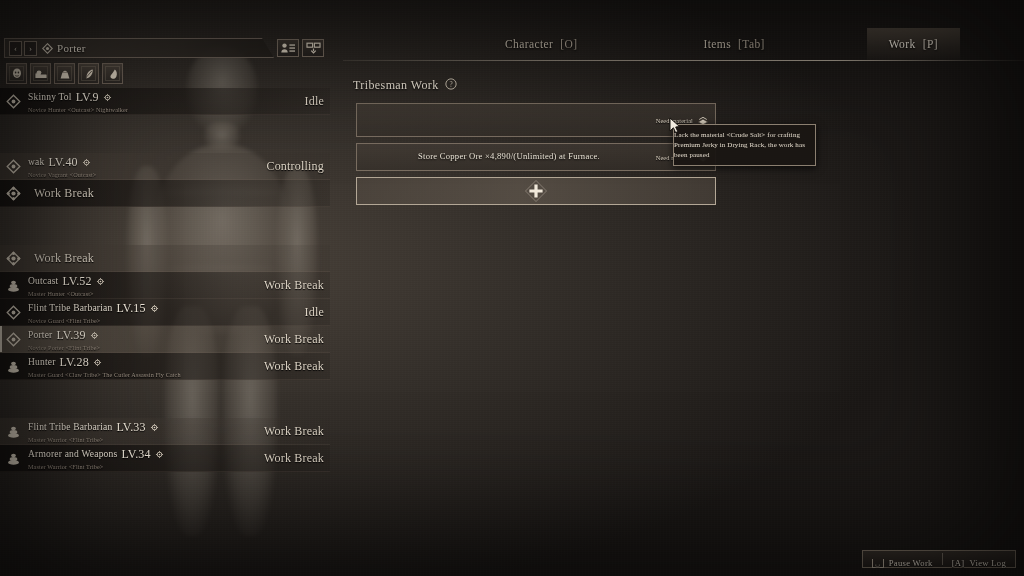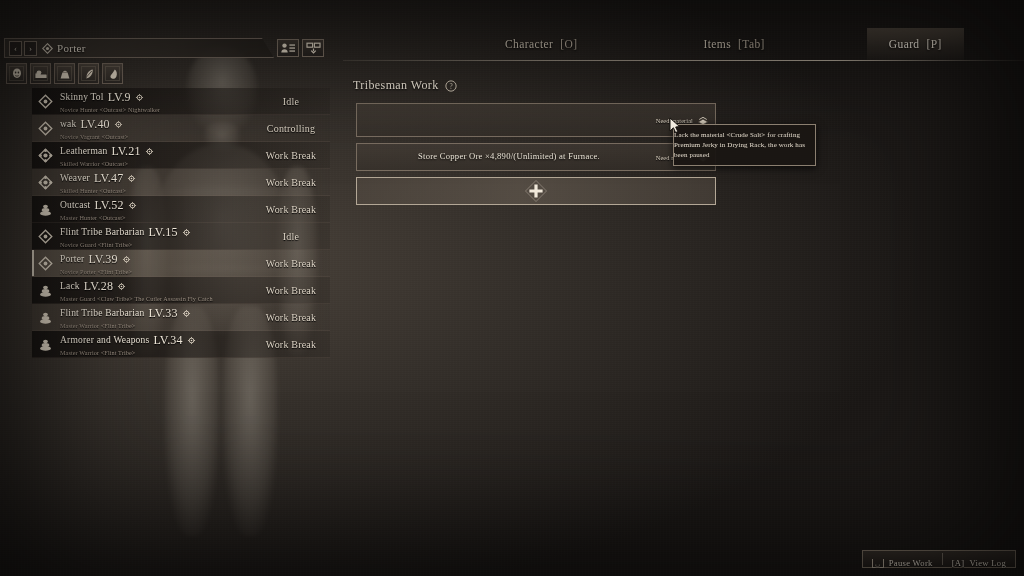--- a/index.html
+++ b/index.html
@@ -128,32 +128,32 @@
   }
   .filter-icon::after {
     content: "";
     position: absolute; inset: 2px;
     border: 1px solid rgba(140,128,112,.35);
   }
 
   
   #char-list {
     margin-top: 2px;
-    padding-left: 32px;
   }
   .char-row {
     position: relative;
     display: flex;
     align-items: center;
     height: 27px;
     border-bottom: 1px solid rgba(120,106,92,.18);
     padding-left: 6px;
   }
   .char-row.shade {
     background: linear-gradient(90deg, rgba(72,64,56,.55) 0%, rgba(60,53,47,.30) 55%, rgba(45,40,35,.10) 100%);
+    margin-top: 38px;
   }
   .char-row.dark {
     background: linear-gradient(90deg, rgba(20,17,15,.85) 0%, rgba(26,22,19,.55) 60%, rgba(30,26,22,.2) 100%);
   }
   .char-row.selected {
     background: linear-gradient(90deg, rgba(96,87,76,.72) 0%, rgba(78,70,61,.42) 60%, rgba(55,49,43,.15) 100%);
   }
   .char-row.selected::before {
     content: "";
     position: absolute; left: 0; top: 0; bottom: 0;
@@ -188,23 +188,23 @@
     color: #9c9083;
     font-size: 6.2px;
     letter-spacing: .1px;
     white-space: nowrap;
     margin-top: 1px;
     text-shadow: 0 1px 1px #000;
   }
   .row-status {
     width: 72px;
     flex: 0 0 auto;
-    text-align: center;
+    text-align: right;
     color: #ded5c6;
-    font-size: 10px;
+    font-size: 12px;
     letter-spacing: .2px;
     text-shadow: 0 1px 1px #000;
     padding-right: 6px;
   }
 
   
   #tabbar {
     position: absolute;
     left: 343px; top: 28px;
     width: 681px;
@@ -241,21 +241,20 @@
   }
 
   
   #work-panel {
     position: absolute;
     left: 343px; top: 70px;
     width: 681px; height: 470px;
   }
   #work-title-row {
     display: flex;
-    align-items: center;
     gap: 6px;
     margin: 8px 0 10px 10px;
   }
   #work-title {
     color: #ece4d6;
     font-size: 12px;
     letter-spacing: .4px;
     text-shadow: 0 1px 2px #000;
   }
   .help-icon {
@@ -515,55 +514,31 @@
         </div>
         <div class="char-row dark">
           <svg class="row-icon" viewBox="0 0 15 15">
             <path d="M7.5 1.2 13.8 7.5 7.5 13.8 1.2 7.5Z" fill="none" stroke="#ddd3c2" stroke-width="1.2"></path>
             <circle cx="7.5" cy="7.5" r="2.1" fill="#ddd3c2"></circle>
             <circle cx="7.5" cy="2.4" r="1.5" fill="#ddd3c2"></circle>
             <circle cx="7.5" cy="12.6" r="1.5" fill="#ddd3c2"></circle>
             <circle cx="2.4" cy="7.5" r="1.5" fill="#ddd3c2"></circle>
             <circle cx="12.6" cy="7.5" r="1.5" fill="#ddd3c2"></circle>
           </svg>
-          <div class="row-text">
-            <div class="row-name-line">
-              <span class="row-name">Leatherman</span>
-              <span class="row-lv">LV.21</span>
-              <svg class="row-badge" viewBox="0 0 12 12">
-                <circle cx="6" cy="6" r="3.1" fill="none" stroke="#e2d8c7" stroke-width="1.1"></circle>
-                <circle cx="6" cy="6" r="1.1" fill="#e2d8c7"></circle>
-                <path d="M6 .9 7 3 5 3Z M6 11.1 5 9 7 9Z M.9 6 3 5 3 7Z M11.1 6 9 7 9 5Z" fill="#e2d8c7"></path>
-              </svg>
-            </div>
-            <div class="row-sub">Skilled Warrior &lt;Outcast&gt;</div>
-          </div>
           <div class="row-status">Work Break</div>
         </div>
         <div class="char-row shade">
           <svg class="row-icon" viewBox="0 0 15 15">
             <path d="M7.5 1.2 13.8 7.5 7.5 13.8 1.2 7.5Z" fill="none" stroke="#ddd3c2" stroke-width="1.2"></path>
             <circle cx="7.5" cy="7.5" r="2.1" fill="#ddd3c2"></circle>
             <circle cx="7.5" cy="2.4" r="1.5" fill="#ddd3c2"></circle>
             <circle cx="7.5" cy="12.6" r="1.5" fill="#ddd3c2"></circle>
             <circle cx="2.4" cy="7.5" r="1.5" fill="#ddd3c2"></circle>
             <circle cx="12.6" cy="7.5" r="1.5" fill="#ddd3c2"></circle>
           </svg>
-          <div class="row-text">
-            <div class="row-name-line">
-              <span class="row-name">Weaver</span>
-              <span class="row-lv">LV.47</span>
-              <svg class="row-badge" viewBox="0 0 12 12">
-                <circle cx="6" cy="6" r="3.1" fill="none" stroke="#e2d8c7" stroke-width="1.1"></circle>
-                <circle cx="6" cy="6" r="1.1" fill="#e2d8c7"></circle>
-                <path d="M6 .9 7 3 5 3Z M6 11.1 5 9 7 9Z M.9 6 3 5 3 7Z M11.1 6 9 7 9 5Z" fill="#e2d8c7"></path>
-              </svg>
-            </div>
-            <div class="row-sub">Skilled Hunter &lt;Outcast&gt;</div>
-          </div>
           <div class="row-status">Work Break</div>
         </div>
         <div class="char-row dark">
           <svg class="row-icon" viewBox="0 0 15 15">
             <ellipse cx="7.5" cy="11.4" rx="5.4" ry="2.4" fill="#ddd3c2"></ellipse>
             <ellipse cx="7.5" cy="8" rx="3.8" ry="2" fill="#ddd3c2"></ellipse>
             <ellipse cx="7.5" cy="4.6" rx="2.4" ry="1.8" fill="#ddd3c2"></ellipse>
           </svg>
           <div class="row-text">
             <div class="row-name-line">
@@ -618,21 +593,21 @@
           <div class="row-status">Work Break</div>
         </div>
         <div class="char-row dark">
           <svg class="row-icon" viewBox="0 0 15 15">
             <ellipse cx="7.5" cy="11.4" rx="5.4" ry="2.4" fill="#ddd3c2"></ellipse>
             <ellipse cx="7.5" cy="8" rx="3.8" ry="2" fill="#ddd3c2"></ellipse>
             <ellipse cx="7.5" cy="4.6" rx="2.4" ry="1.8" fill="#ddd3c2"></ellipse>
           </svg>
           <div class="row-text">
             <div class="row-name-line">
-              <span class="row-name">Lack</span>
+              <span class="row-name">Hunter</span>
               <span class="row-lv">LV.28</span>
               <svg class="row-badge" viewBox="0 0 12 12">
                 <circle cx="6" cy="6" r="3.1" fill="none" stroke="#e2d8c7" stroke-width="1.1"></circle>
                 <circle cx="6" cy="6" r="1.1" fill="#e2d8c7"></circle>
                 <path d="M6 .9 7 3 5 3Z M6 11.1 5 9 7 9Z M.9 6 3 5 3 7Z M11.1 6 9 7 9 5Z" fill="#e2d8c7"></path>
               </svg>
             </div>
             <div class="row-sub">Master Guard &lt;Claw Tribe&gt;  The Cutler Assassin  Fly Catch</div>
           </div>
           <div class="row-status">Work Break</div>
@@ -685,21 +660,21 @@
         <span>Character</span>
         <span class="key">[O]</span>
       </div>
       <div class="tab-spacer-a"></div>
       <div class="tab">
         <span>Items</span>
         <span class="key">[Tab]</span>
       </div>
       <div class="tab-spacer-b"></div>
       <div class="tab active">
-        <span>Guard</span>
+        <span>Work</span>
         <span class="key">[P]</span>
       </div>
     </div>
   <div id="tab-underline"></div>
 
   <div id="work-panel">
     <div id="work-title-row">
       <span id="work-title">Tribesman Work</span>
       <svg class="help-icon" viewBox="0 0 14 14">
         <circle cx="7" cy="7" r="6" fill="none" stroke="#cfc5b4" stroke-width="1.1"></circle>

